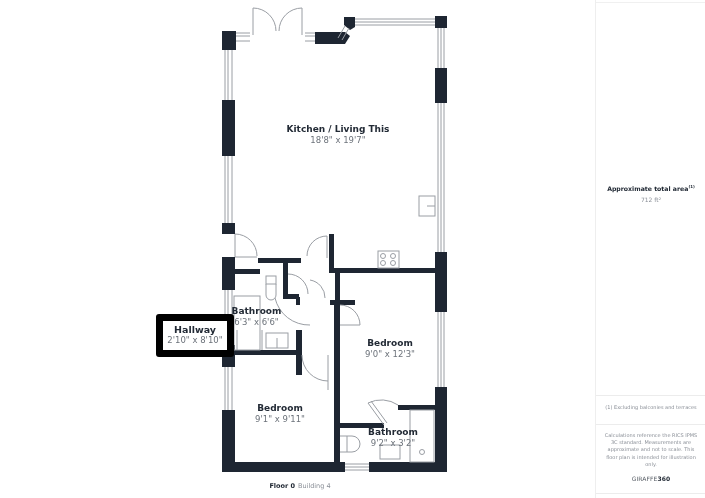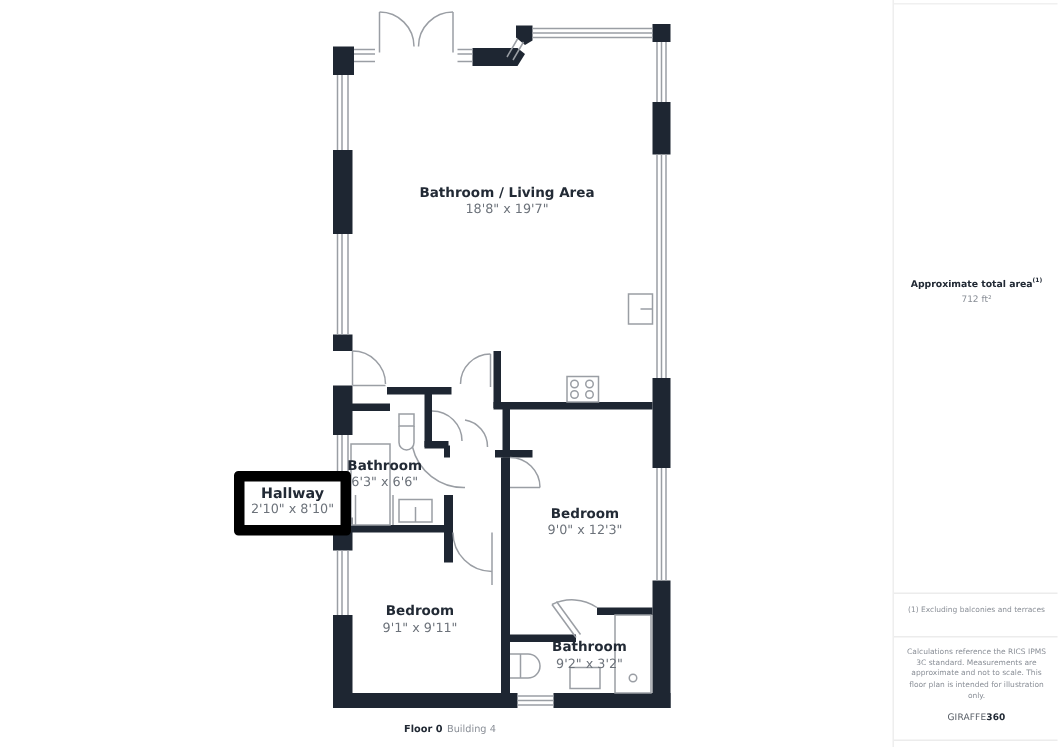--- a/index.html
+++ b/index.html
@@ -172,21 +172,21 @@
       <line x1="347" y1="436" x2="347" y2="452"></line>
 
     <rect x="380" y="445" width="20" height="14"></rect>
 
     <rect x="410" y="410" width="24" height="52"></rect>
     <circle cx="422" cy="452" r="2.5"></circle>
   </g>
 </svg>
 
 <div class="room" style="left:268px; top:124px; width:140px;">
-  <div class="nm">Bathroom / Living Area</div>
+  <div class="nm">Kitchen / Living This</div>
   <div class="dm">18'8" x 19'7"</div>
 </div>
 
 <div class="room" style="left:224px; top:306px; width:65px;">
   <div class="nm">Bathroom</div>
   <div class="dm">6'3" x 6'6"</div>
 </div>
 
 <div class="hallway-box">
   <div class="nm">Hallway</div>

